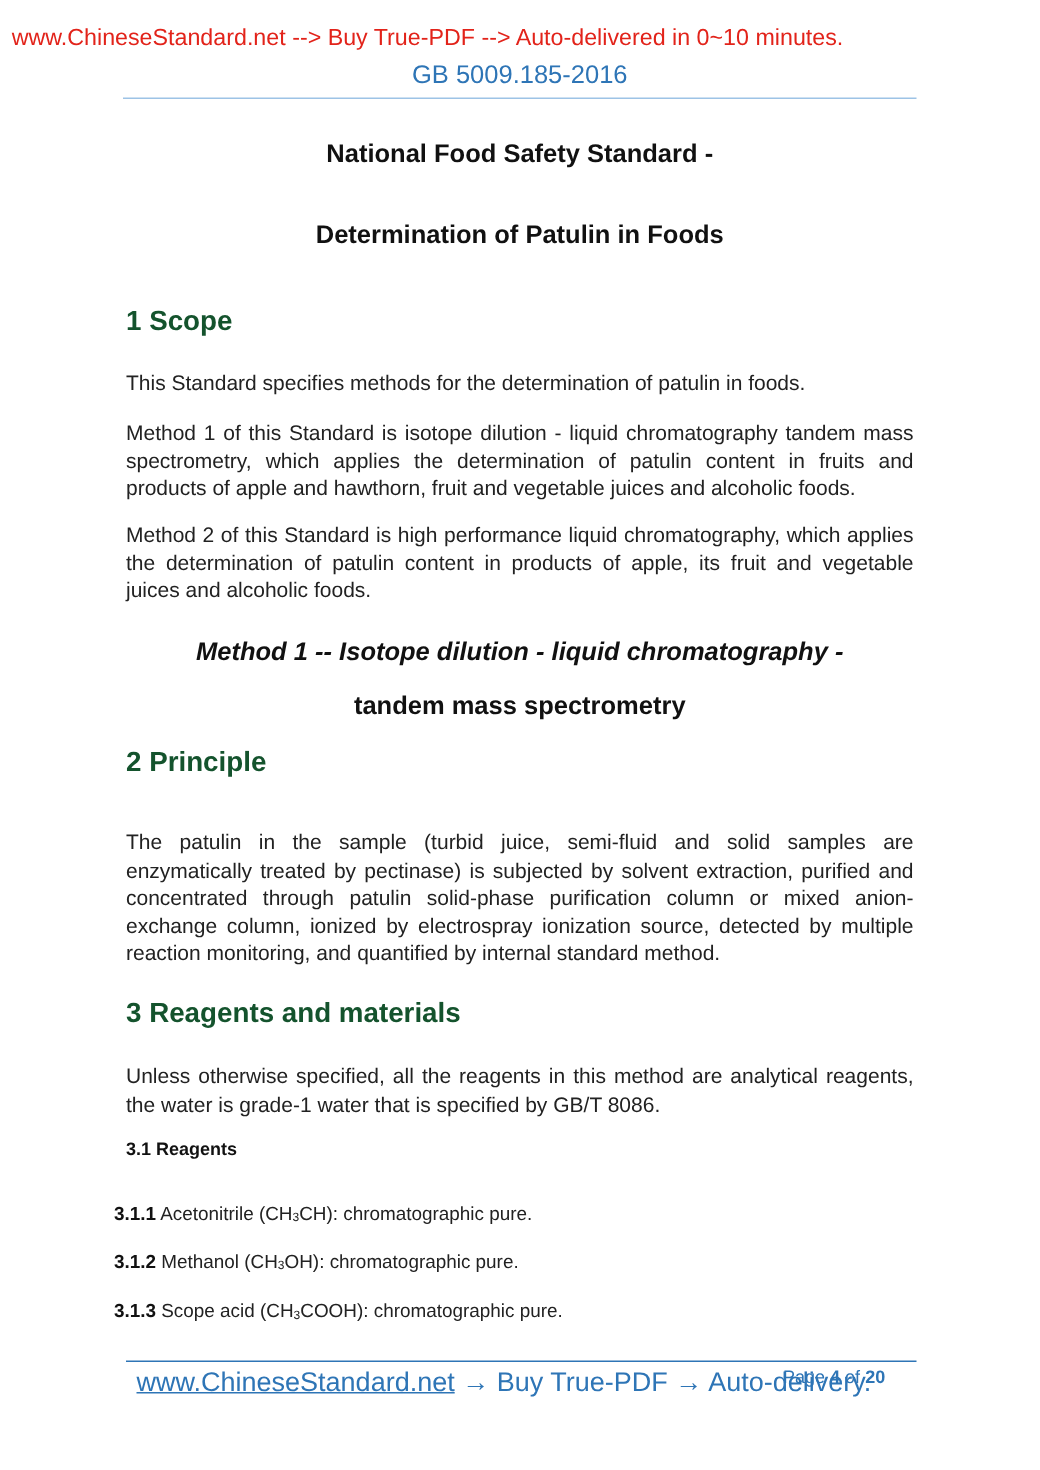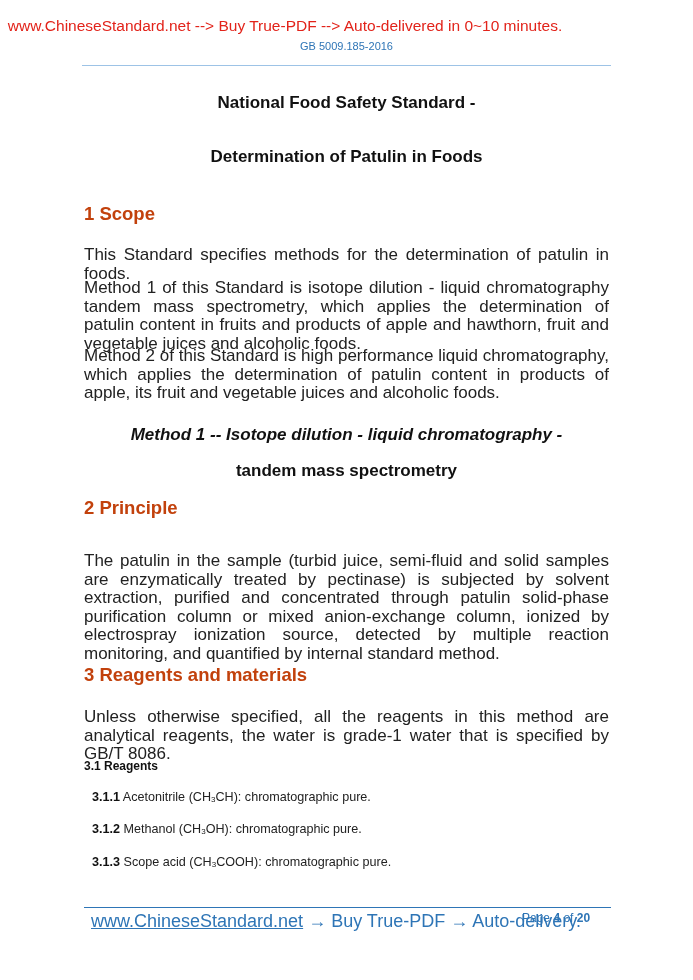--- a/index.html
+++ b/index.html
@@ -21,21 +21,21 @@
       font-size: 15.5px;
       color: #e2231a;
       white-space: nowrap;
     }
     .std-code {
       position: absolute;
       top: 40px;
       left: 0;
       width: 693px;
       text-align: center;
-      font-size: 11px;
+      font-size: 17px;
       color: #2e75b6;
     }
     .header-rule {
       position: absolute;
       top: 65px;
       left: 82px;
       width: 529px;
       height: 1px;
       background: #9dc3e6;
     }
@@ -46,44 +46,45 @@
       text-align: center;
       font-weight: bold;
       font-size: 17px;
       color: #111;
     }
     .h1 {
       position: absolute;
       left: 84px;
       font-weight: bold;
       font-size: 18.5px;
-      color: #c2410c;
+      color: #14532d;
     }
     .h2 {
       position: absolute;
       left: 84px;
       font-weight: bold;
       font-size: 12px;
       color: #111;
     }
     .para {
       position: absolute;
       left: 84px;
       width: 525px;
-      font-size: 17px;
+      font-size: 14px;
       line-height: 18.5px;
       text-align: justify;
       color: #222;
     }
     .item {
       position: absolute;
-      left: 92px;
+      left: 76px;
       font-size: 12.6px;
       color: #222;
       white-space: nowrap;
+      margin-top: 12px;
     }
     .item b { color: #111; }
     sub { font-size: 8px; vertical-align: -1px; }
     .footer-rule {
       position: absolute;
       top: 907px;
       left: 84px;
       width: 527px;
       height: 1px;
       background: #2e75b6;

